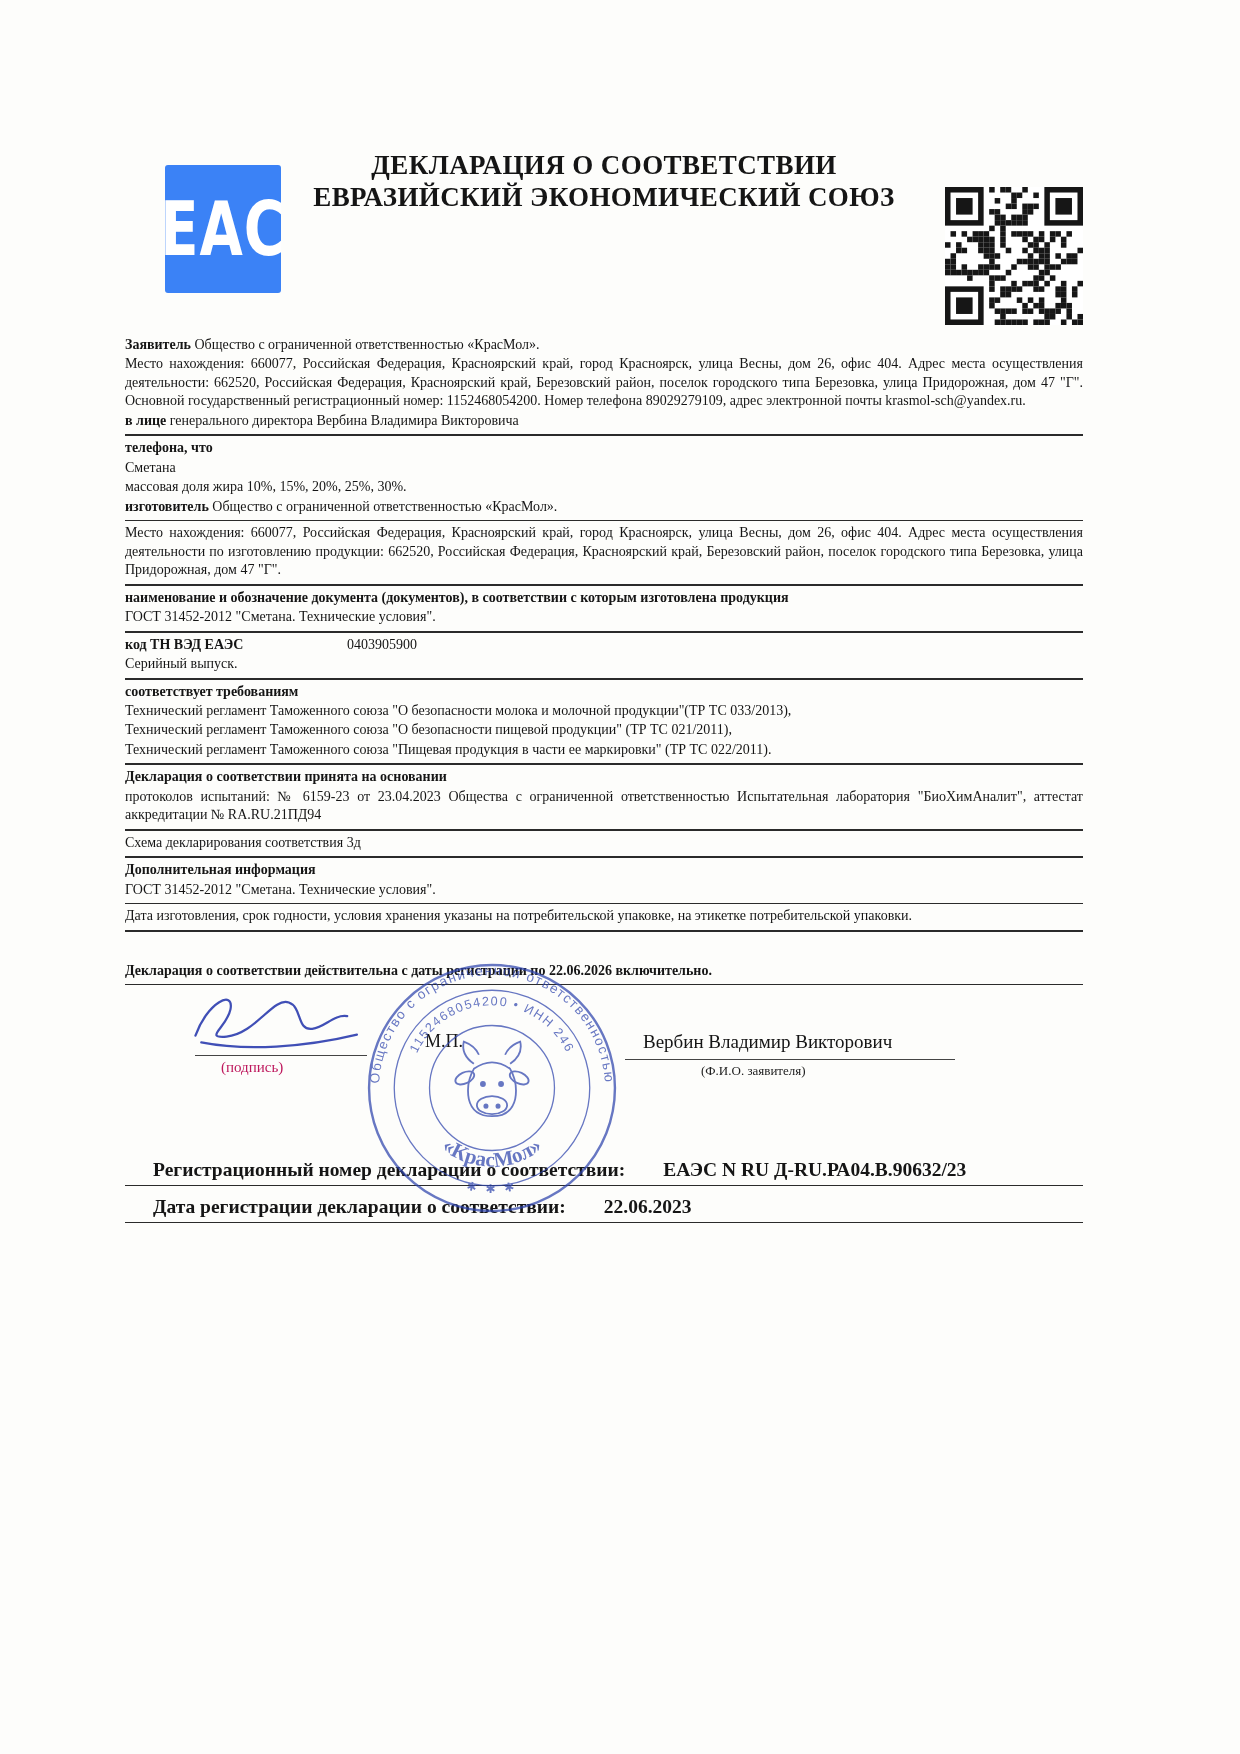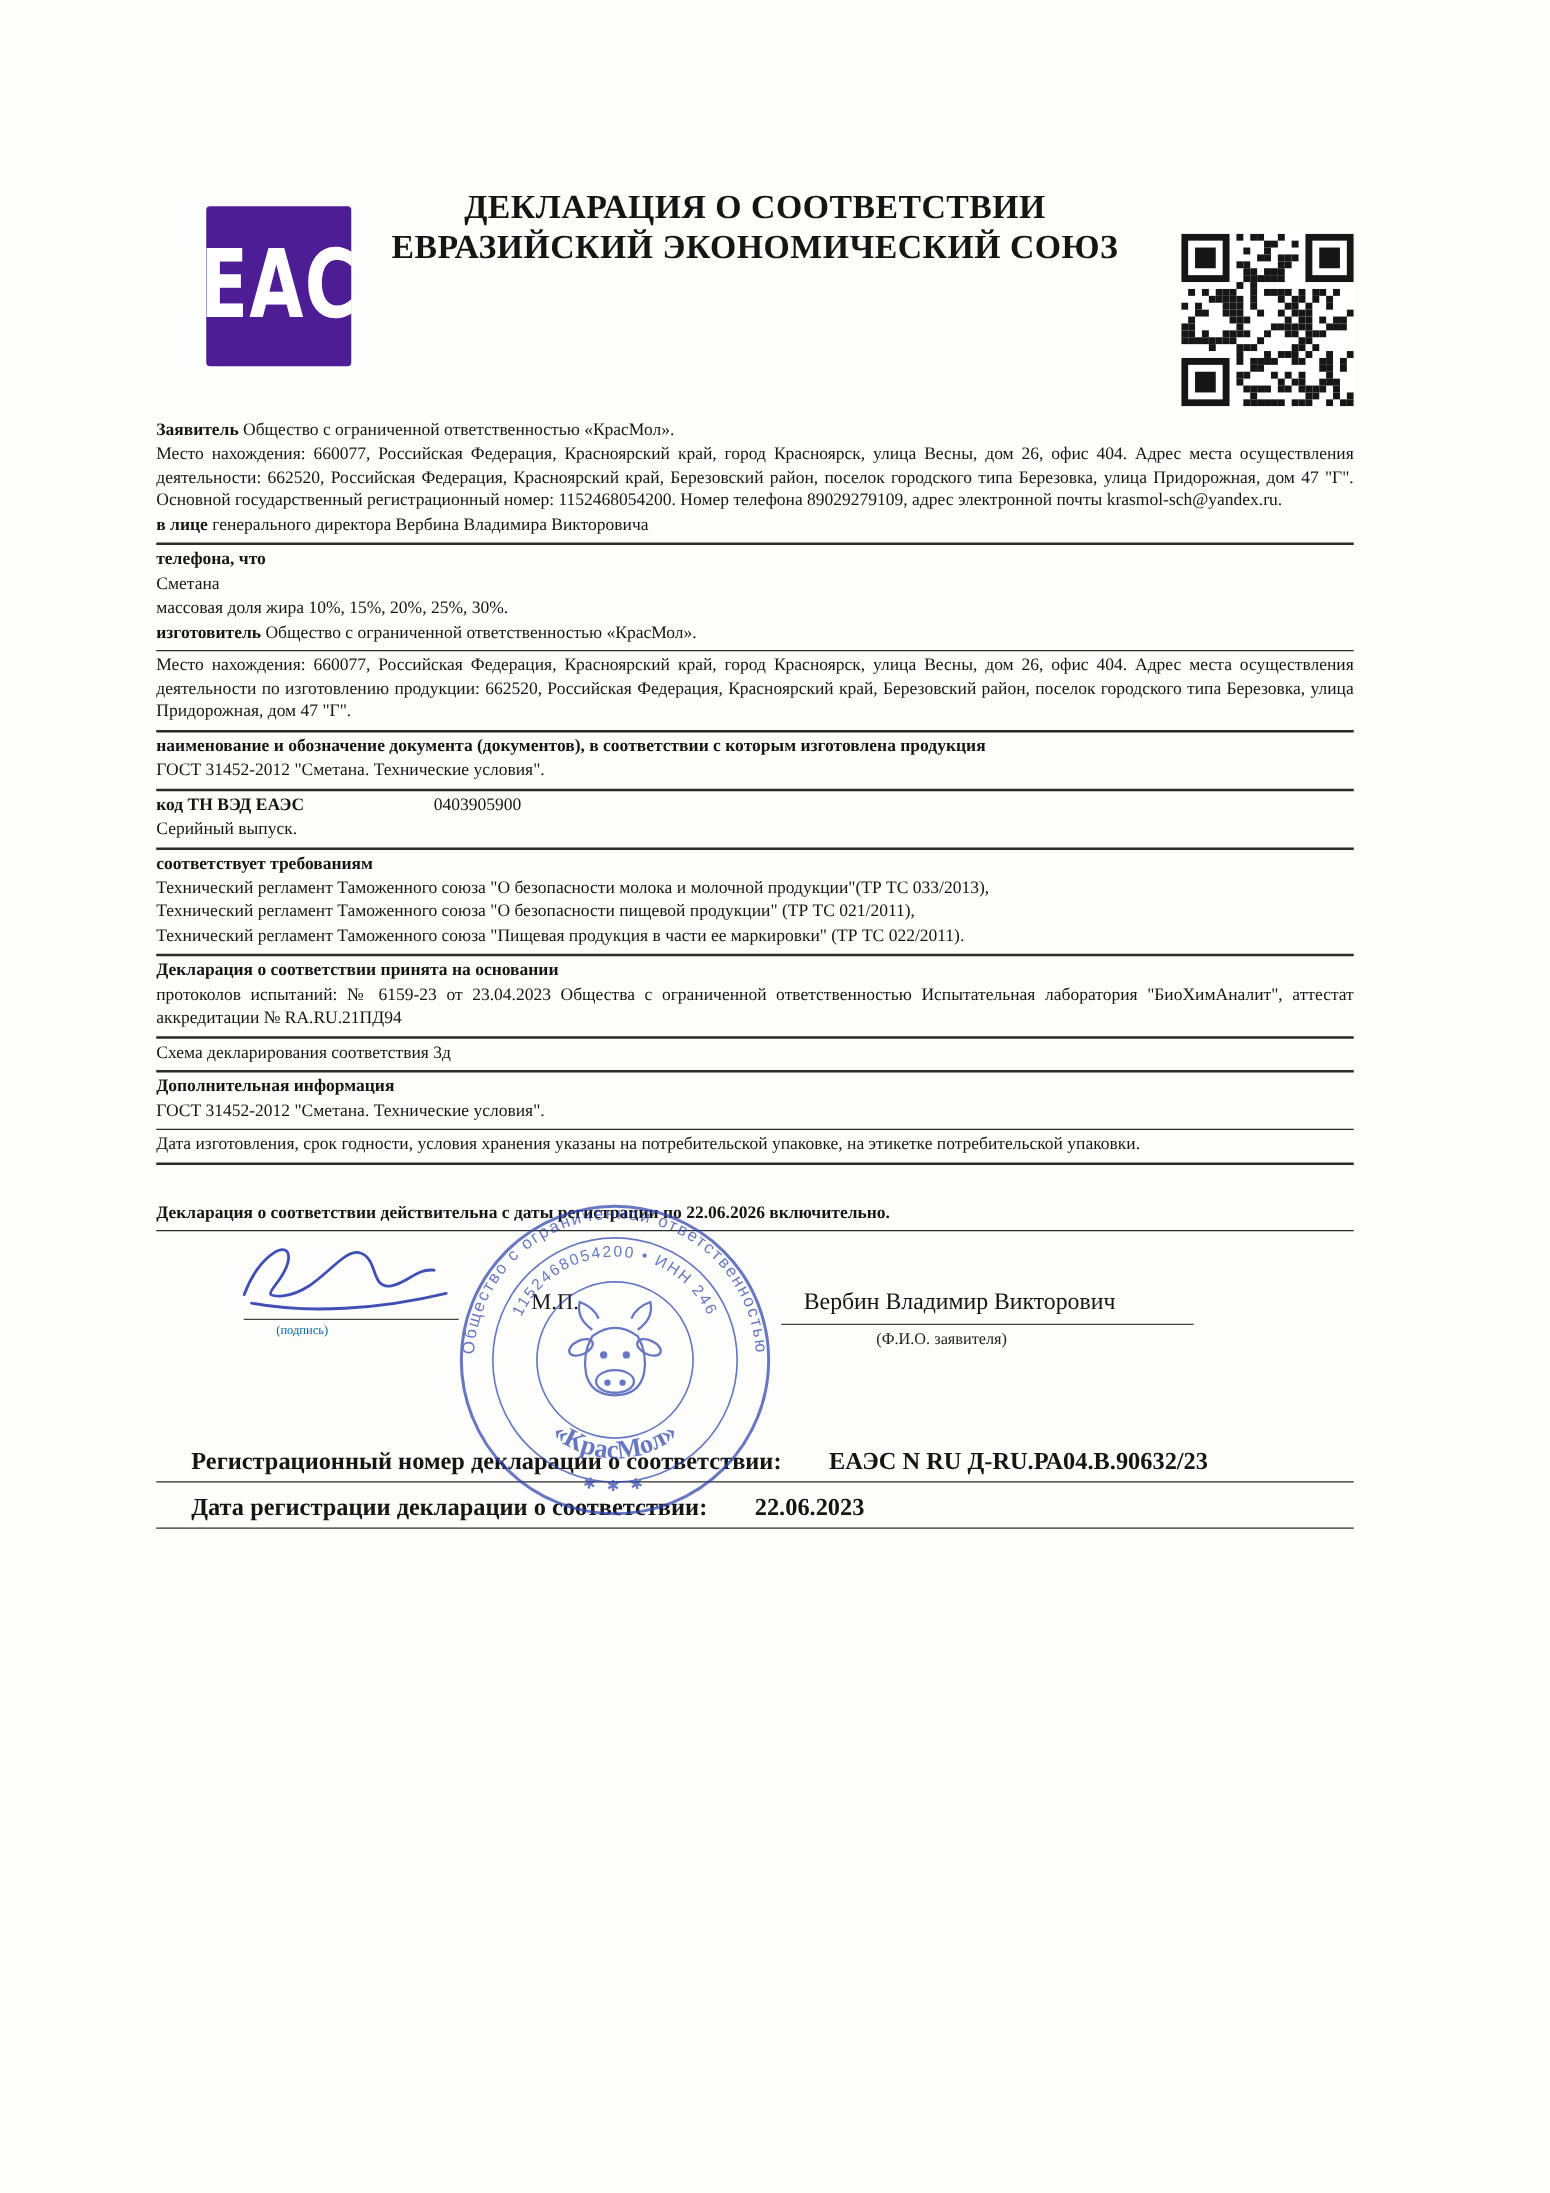--- a/index.html
+++ b/index.html
@@ -18,21 +18,21 @@
     position: absolute;
     left: 125px;
     top: 135px;
     width: 958px;
   }
   
   .header { position: relative; height: 200px; }
   .eac-logo {
     position: absolute; left: 40px; top: 30px;
     width: 116px; height: 128px;
-    background: #4c1d95; color: #ffffff;
+    background: #3b82f6; color: #ffffff;
     display: flex; align-items: center; justify-content: center;
     border-radius: 3px;
   }
   .eac-logo span {
     font-family: "DejaVu Sans", sans-serif;
     font-weight: bold; font-size: 56px; letter-spacing: 1px;
     transform: scaleY(1.35); line-height: 1;
   }
   .titles { text-align: center; padding-top: 14px; }
   .titles div {
@@ -47,21 +47,21 @@
   .center-gap { height: 26px; }
   .rule { border-top: 2px solid #2b2b2b; margin: 4px 0 3px 0; height: 0; }
   .rule.thin { border-top-width: 1.3px; }
 
   .tnved-row .tl { display: inline-block; width: 222px; font-weight: bold; }
 
   
   .sig-block { position: relative; height: 158px; z-index: 5; margin-top: 6px; }
   .signature { position: absolute; left: 58px; top: -4px; width: 200px; height: 72px; }
   .sig-line { position: absolute; left: 70px; top: 64px; width: 172px; border-bottom: 1.4px solid #444; }
-  .sig-caption { position: absolute; left: 96px; top: 68px; font-size: 10px; color: #0369a1; }
+  .sig-caption { position: absolute; left: 96px; top: 68px; font-size: 15px; color: #be185d; }
   .mp { position: absolute; left: 300px; top: 40px; font-size: 18px; }
   .fio-name { position: absolute; left: 518px; top: 40px; font-size: 19px; }
   .fio-line { position: absolute; left: 500px; top: 68px; width: 330px; border-bottom: 1.4px solid #444; }
   .fio-caption { position: absolute; left: 576px; top: 72px; font-size: 13px; color: #222; }
   .stamp {
     position: absolute; left: 236px; top: -34px;
     width: 262px; height: 262px; opacity: 0.72; pointer-events: none;
   }
 
   

